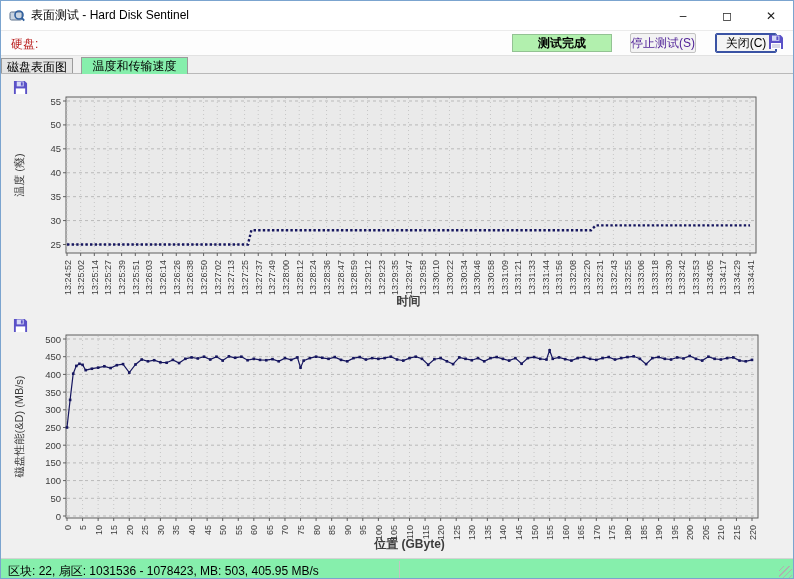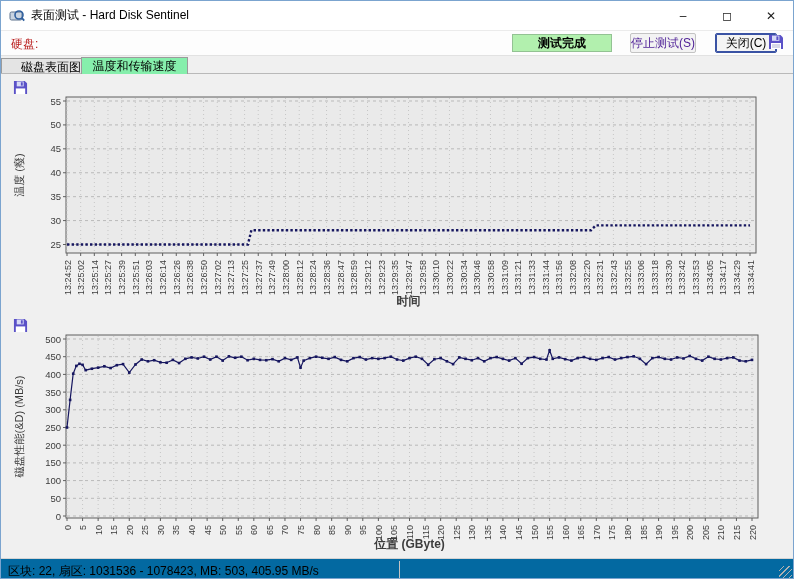--- a/index.html
+++ b/index.html
@@ -20,34 +20,34 @@
   .status-badge { position:absolute; left:511px; top:3px; width:100px; height:18px; background:#b2f0ae; border:1px solid #93c293; font-weight:bold; text-align:center; line-height:16px; color:#000; }
   .btn { position:absolute; top:2px; height:20px; font-size:12px; text-align:center; background:#f1f1f1; border:1px solid #b5b5b5; border-radius:2px; }
   .btn-stop { left:629px; width:66px; color:#4c1d95; background:#f3f3f3; border-color:#c3c3c3; }
   .btn-close { left:701px; width:62px; color:#000; background:#f4f4f4; border:1px solid #3a53a4; box-shadow:inset 0 0 0 1px #3a53a4;margin-left:13px; }
   .save-btn { position:absolute; width:18px; height:18px; background:transparent; border:none; padding:0; cursor:pointer; }
   .toolbar-save { left:766px; top:3px; }
 
   
   .tabstrip { position:absolute; left:0; top:55px; width:100%; height:18px; background:#f0f0f0; }
   .tab { position:absolute; top:1px; height:17px; background:#ececec; border:1px solid #9b9b9b; border-bottom:none; font-size:12px; text-align:center; line-height:16px; color:#000; }
-  .tab-1 { left:0; width:100px; top:2px; height:16px; background:#e4e4e4; }
+  .tab-1 { left:0; width:72px; top:2px; height:16px; background:#e4e4e4; }
   .tab-2 { left:80px; width:107px; background:#86efac; z-index:2;font-family:Liberation Serif, serif; }
   .tabline { position:absolute; left:0; top:72px; width:100%; height:1px; background:#b9b9b9; }
 
   
   .tabpage { position:absolute; left:0; top:73px; width:100%; height:484px; background:#f0f0f0; }
   .chart-svg { position:absolute; left:8px; }
   #chart1-svg { top:1px; }
   #chart2-svg { top:241px; }
   .chart-save-1 { left:10px; top:6px; }
   .chart-save-2 { left:10px; top:244px; }
 
   
-  .statusbar { position:absolute; left:0; top:557px; width:100%; height:22px; background:#0369a1; border-top:1px solid #d4d4d4; font-size:12px; color:#000; }
+  .statusbar { position:absolute; left:0; top:557px; width:100%; height:22px; background:#86efac; border-top:1px solid #d4d4d4; font-size:12px; color:#000; }
   .status-left { position:absolute; left:7px; top:4px; }
   .status-sep { position:absolute; left:398px; top:2px; width:1px; height:18px; background:#c3c3c3; }
   .status-right { position:absolute; left:407px; top:4px; }
   .resize-grip { position:absolute; right:1px; bottom:1px; width:13px; height:13px;
     background:repeating-linear-gradient(135deg, transparent 0 3px, #b0b0b0 3px 4px); cursor:nwse-resize; }
 </style>
 </head>
 <body>
 
 <div class="window">

